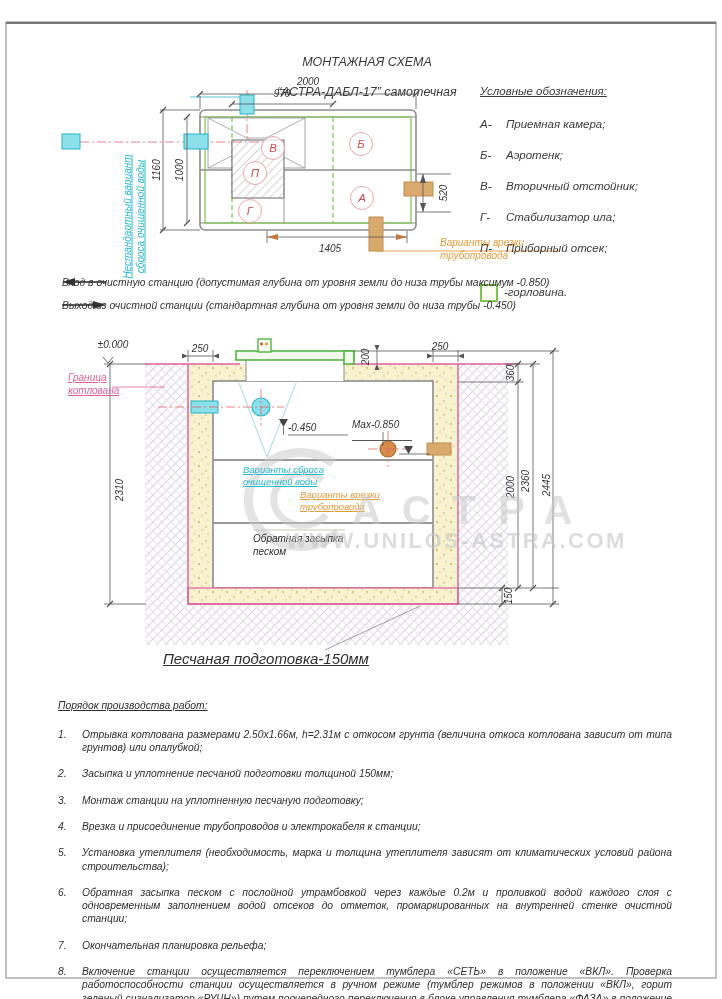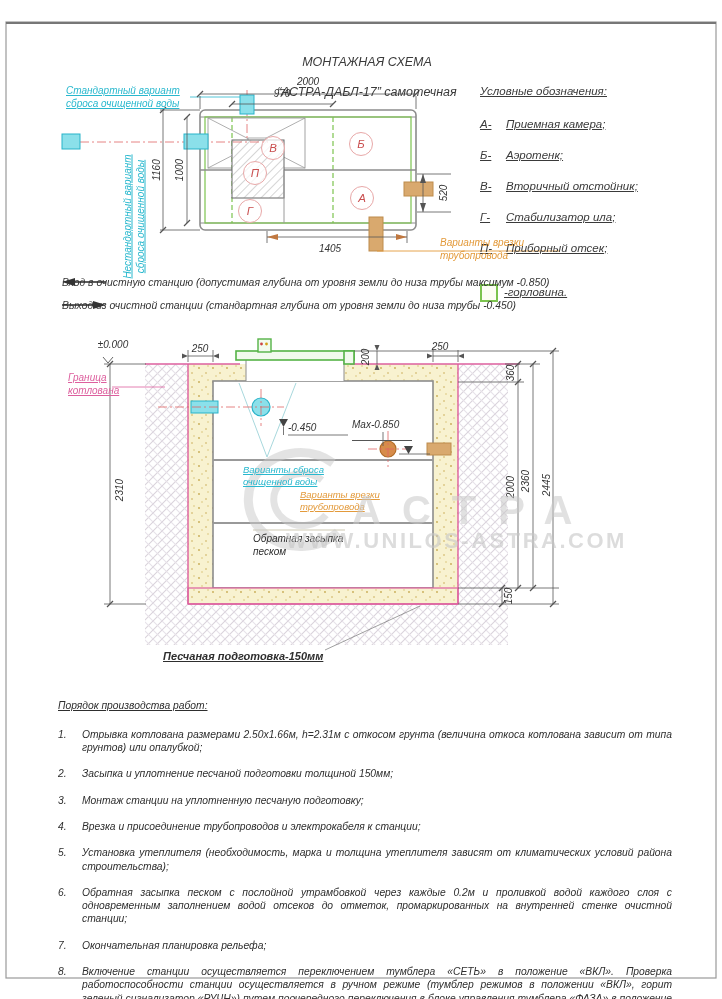--- a/index.html
+++ b/index.html
@@ -7,21 +7,21 @@
         font-family:"Liberation Sans",sans-serif;font-style:italic;color:#3a3a3a;overflow:hidden;}
   #page svg{position:absolute;left:0;top:0;}
   .abs{position:absolute;white-space:pre-line;}
   .c-cyan{color:#29b8ce;}
   .c-orange{color:#e39a3b;}
   .c-pink{color:#dd5f9e;}
   .dim{font-size:10px;color:#333;text-align:center;}
   .rot{transform:rotate(-90deg);transform-origin:center center;height:12px;line-height:12px;}
   .ul{text-decoration:underline;}
   .title-block{left:252px;top:40px;width:230px;text-align:center;font-size:12.5px;line-height:15px;}
-  .legend{left:480px;top:68px;width:230px;font-size:11.5px;line-height:15.5px;text-decoration:underline;}
+  .legend{left:480px;top:68px;width:230px;font-size:11.5px;line-height:15.5px;}
   .legend .hd{text-decoration:underline;margin-bottom:2px;}
   .legend .row{display:flex;}
   .legend .k{width:26px;}
   .legend .neck-row{display:flex;align-items:center;margin-top:12px;}
   .swatch{width:14px;height:14px;border:2px solid #7cc34f;background:#fdfdf4;margin-right:6px;}
   .comp{position:absolute;width:22px;height:22px;border:1.2px solid #e8a8a8;border-radius:50%;
         color:#c94f4f;text-align:center;line-height:22px;font-size:11.5px;background:rgba(255,255,255,.75);}
   .io-row{position:absolute;left:62px;display:flex;align-items:center;font-size:10.4px;color:#333;}
   .io-row svg{position:static;margin-right:14px;flex:0 0 auto;}
   .lbl{font-size:10px;line-height:12.5px;}
@@ -237,22 +237,20 @@
     <div class="row"><span class="k">Б-</span><span>Аэротенк;</span></div>
     <div class="row"><span class="k">В-</span><span>Вторичный отстойник;</span></div>
     <div class="row"><span class="k">Г-</span><span>Стабилизатор ила;</span></div>
     <div class="row"><span class="k">П-</span><span>Приборный отсек;</span></div>
     <div class="neck-row">
       <span class="swatch"></span>
       <span>-горловина.</span>
     </div>
   </div>
 
-  <div class="abs lbl c-cyan ul" style="left:66px;top:85px;width:130px;">Стандартный вариант
-сброса очищенной воды</div>
   <div class="abs lbl c-cyan ul" style="left:69px;top:204px;width:130px;text-align:center;transform:rotate(-90deg);transform-origin:center;">Нестандартный вариант
 сброса очищенной воды</div>
   <div class="abs lbl c-orange" style="left:440px;top:237px;width:120px;">Варианты врезки
 трубопровода</div>
 
   <div class="abs dim" style="left:280px;top:76px;width:56px;">2000</div>
   <div class="abs dim" style="left:254px;top:88px;width:56px;">970</div>
   <div class="abs dim rot" style="left:137px;top:164px;width:40px;">1160</div>
   <div class="abs dim rot" style="left:160px;top:164px;width:40px;">1000</div>
   <div class="abs dim rot" style="left:424px;top:187px;width:40px;">520</div>
@@ -292,21 +290,21 @@
   <div class="abs dim rot" style="left:527px;top:479px;width:40px;">2445</div>
   <div class="abs dim rot" style="left:489px;top:590px;width:40px;">150</div>
   <div class="abs dim" style="left:288px;top:422px;width:58px;text-align:left;">-0.450</div>
   <div class="abs dim" style="left:352px;top:419px;width:60px;text-align:left;border-bottom:1px solid #555;padding-bottom:10px;">Max-0.850</div>
   <div class="abs small c-cyan ul" style="left:243px;top:464px;width:100px;">Варианты сброса
 очищенной воды</div>
   <div class="abs small c-orange ul" style="left:300px;top:489px;width:100px;">Варианты врезки
 трубопровода</div>
   <div class="abs lbl" style="left:253px;top:533px;width:110px;color:#2e2e2e;">Обратная засыпка
 песком</div>
-  <div class="abs" style="left:163px;top:650px;font-size:11px;color:#2e2e2e;text-decoration:underline;font-weight:bold;">Песчаная подготовка-150мм</div>
+  <div class="abs" style="left:163px;top:650px;font-size:15px;color:#2e2e2e;text-decoration:underline;">Песчаная подготовка-150мм</div>
 
   <div class="abs wm" style="left:352px;top:490px;letter-spacing:22px;">АСТРА</div>
   <div class="abs wm2" style="left:286px;top:528px;">WWW.UNILOS-ASTRA.COM</div>
 
   <div class="abs proc">
     <div class="hd">Порядок производства работ:</div>
     <div class="row"><span class="n">1.</span><span class="t">Отрывка котлована размерами 2.50х1.66м, h=2.31м с откосом грунта (величина откоса котлована зависит от типа грунтов) или опалубкой;</span></div>
     <div class="row"><span class="n">2.</span><span class="t">Засыпка и уплотнение песчаной подготовки толщиной 150мм;</span></div>
     <div class="row"><span class="n">3.</span><span class="t">Монтаж станции на уплотненную песчаную подготовку;</span></div>
     <div class="row"><span class="n">4.</span><span class="t">Врезка и присоединение трубопроводов и электрокабеля к станции;</span></div>

